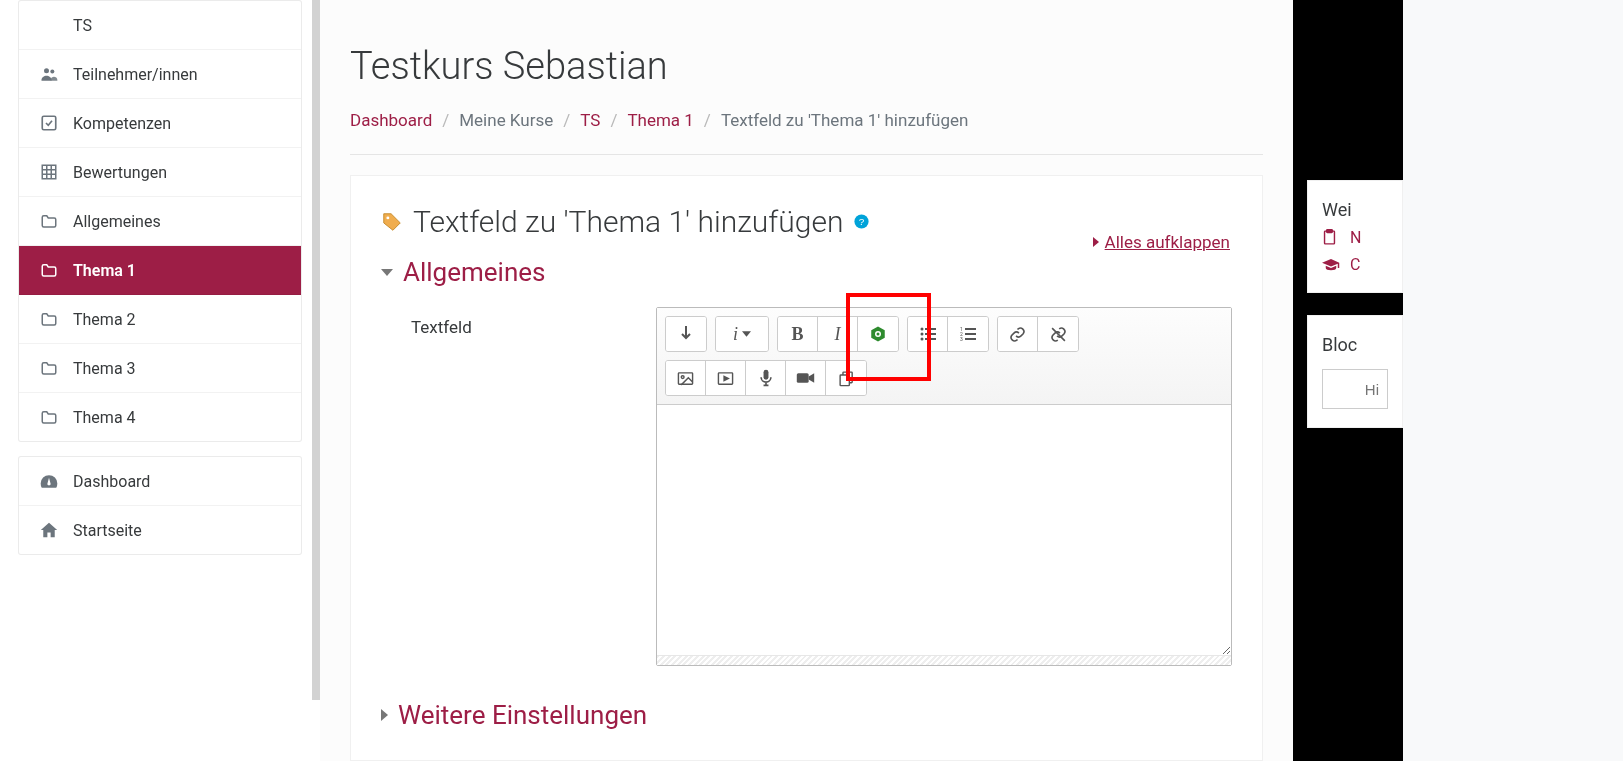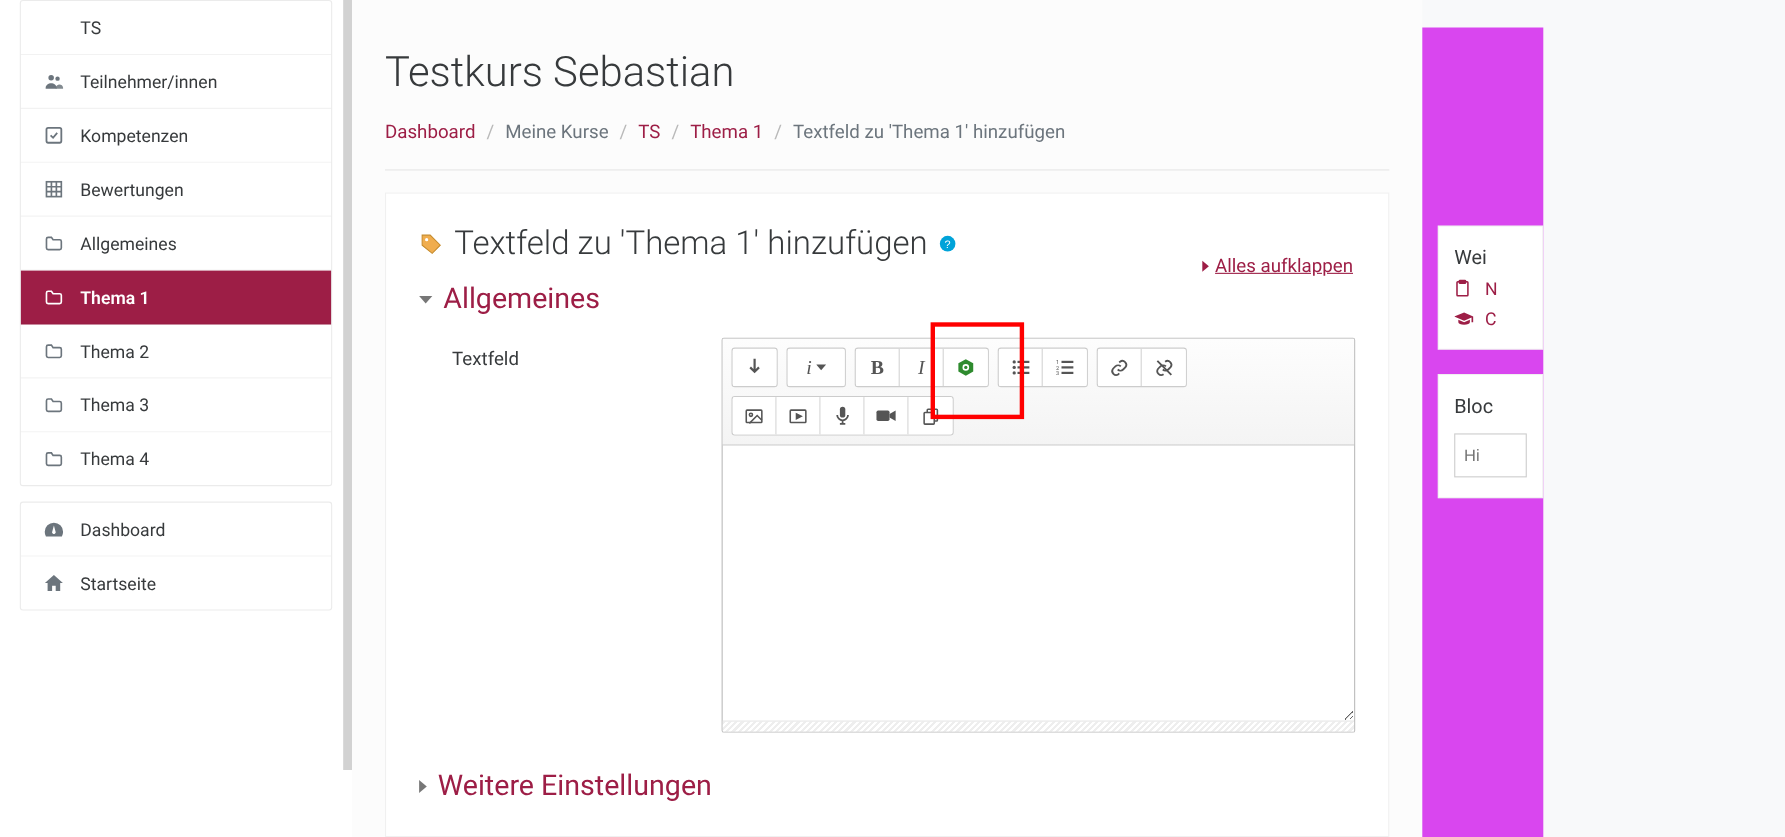--- a/index.html
+++ b/index.html
@@ -188,22 +188,21 @@
   .editor-resize {
     height: 10px;
     background: repeating-linear-gradient(135deg,#eee,#eee 2px,#fff 2px,#fff 4px);
     text-align: right;
     border-top: 1px solid #e7e7e7;
   }
 
   .right-col {
     width: 110px;
     padding: 180px 0 0 14px;
-    background: #d946ef;
-    margin-top: 25px;
+    background: #000000;
   }
   .right-block {
     background: #fff;
     border: 1px solid rgba(0,0,0,.06);
     padding: 18px 14px;
     margin-bottom: 22px;
     color: #373a3c;
     font-size: 18px;
     overflow: hidden;
   }
@@ -213,20 +212,21 @@
     white-space: nowrap;
   }
   .right-link-row .ico { color: #9d1e46; width: 18px; }
   .right-input {
     border: 1px solid #ccc;
     height: 40px;
     width: 100%;
     margin-top: 14px;
     padding: 6px 8px;
     font-size: 15px;
+    text-align: right;
   }
 
   .highlight-box {
     position: absolute;
     border: 4px solid #ff0000;
     pointer-events: none;
   }
 
   svg { display: block; }
   .bold { font-weight: bold; font-family: Georgia, serif; font-size: 18px; }

